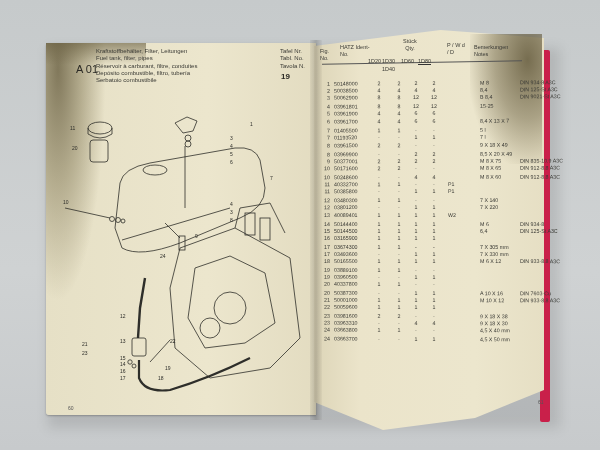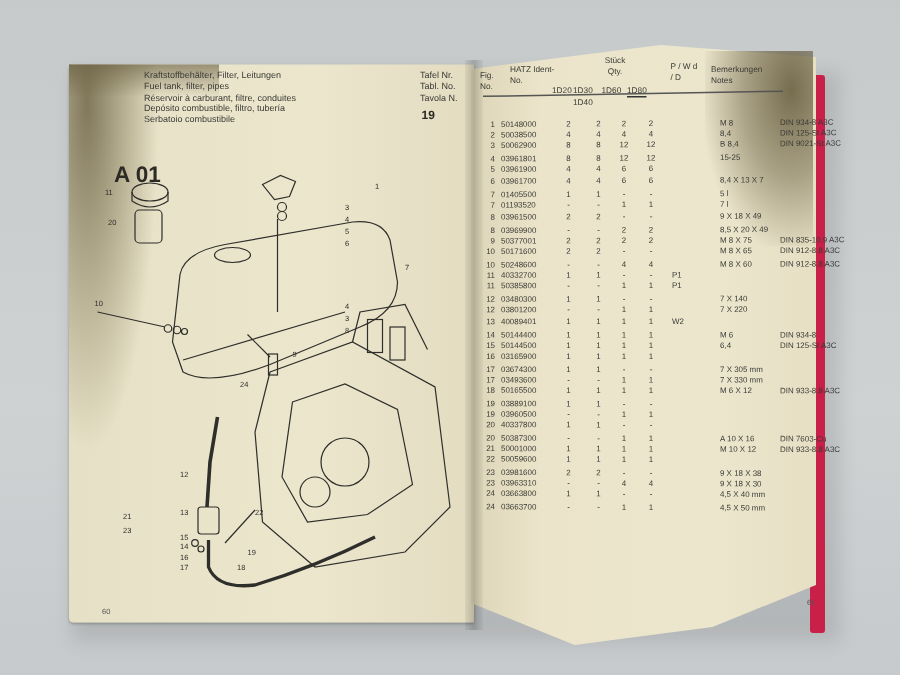--- a/index.html
+++ b/index.html
@@ -41,21 +41,21 @@
   .mold-right {
     position:absolute; left:470px; top:34px; width:72px; height:130px;
     background:radial-gradient(ellipse at 80% 20%, rgba(90,80,50,0.8) 0%, rgba(110,100,70,0.5) 40%, rgba(0,0,0,0) 75%);
     pointer-events:none;
   }
   .gutter {
     position:absolute; left:310px; top:40px; width:12px; height:380px;
     background:linear-gradient(90deg, rgba(0,0,0,0.05), rgba(0,0,0,0.18), rgba(0,0,0,0.03));
   }
 
-  .hdr-code { position:absolute; left:76px; top:63px; font-size:15px; font-weight:bold; color:#2b2a25;margin-top:45px; }
+  .hdr-code { position:absolute; left:76px; top:63px; font-size:11px; font-weight:normal; color:#2b2a25; }
   .hdr-titles { position:absolute; left:96px; top:48px; font-size:6px; line-height:7.3px; color:#3a3a35; }
   .hdr-tafel { position:absolute; left:280px; top:48px; font-size:6px; line-height:7.3px; color:#3a3a35; text-align:left; }
   .hdr-tafelnr { position:absolute; left:281px; top:72px; font-size:8px; font-weight:bold; color:#2b2a25; }
   .pg-left { position:absolute; left:68px; top:405px; font-size:5px; color:#555; }
   .pg-right { position:absolute; left:538px; top:399px; font-size:5px; color:#555; }
 
   .diagram { position:absolute; left:60px; top:108px; width:250px; height:300px; }
 
   .tbl-head { position:absolute; left:316px; top:38px; width:220px; height:30px; font-size:5.5px; color:#3a3a35; }
   .tbl-head .c { position:absolute; line-height:6.5px; }

